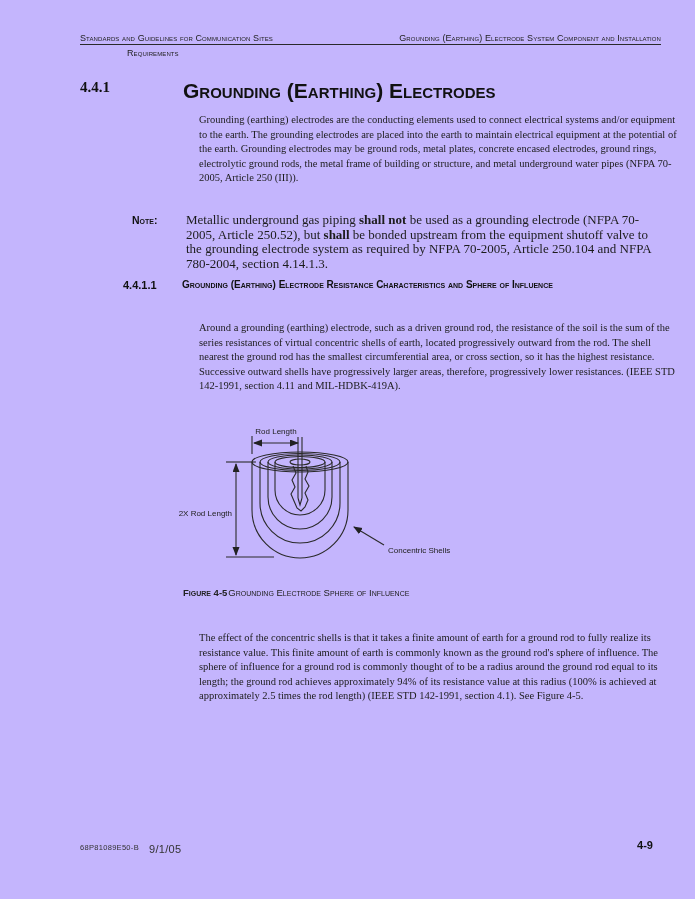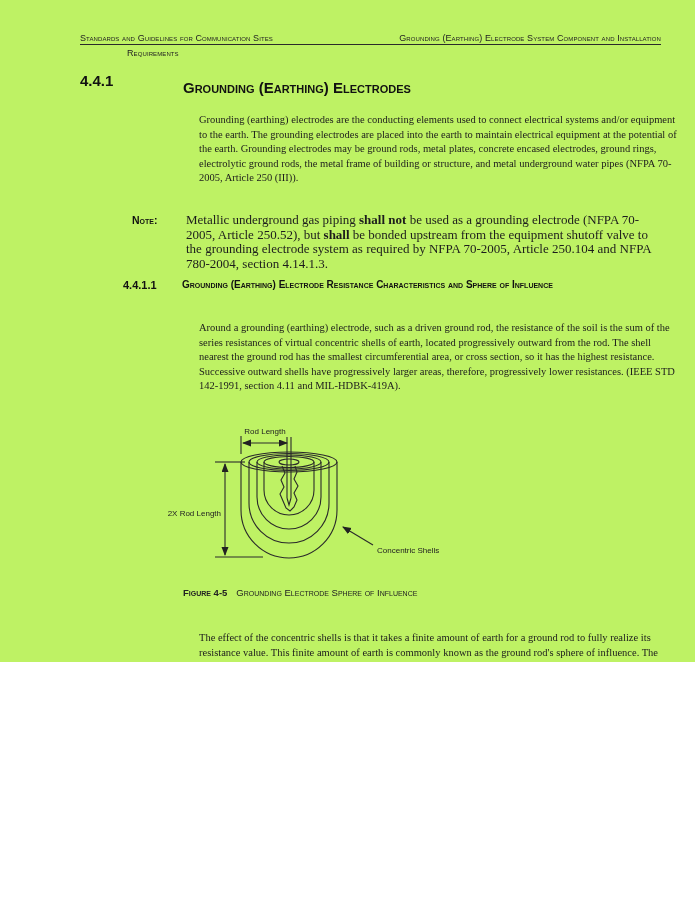--- a/index.html
+++ b/index.html
@@ -1,20 +1,20 @@
 <!DOCTYPE html>
 <html><head>
 <meta charset="utf-8">
 <style>
   html, body { margin: 0; padding: 0; background: #ffffff; }
   .page {
     position: relative;
     width: 695px;
-    height: 662px;
-    background: #bef264;
+    height: 899px;
+    background: #c4b5fd;
     color: #1c1c1c;
     overflow: hidden;
     font-family: "Liberation Serif", serif;
   }
 
   
   .hdr-row1 {
     position: absolute;
     left: 80px; right: 34px; top: 33px;
     display: flex;
@@ -34,28 +34,28 @@
     font-family: "Liberation Sans", sans-serif;
     font-size: 9px;
     font-variant: small-caps;
     letter-spacing: 0.1px;
     color: #222;
     padding-left: 47px;
   }
 
   
   .h1-num {
-    position: absolute; left: 80px; top: 72px;
-    font-family: Liberation Sans, sans-serif;
+    position: absolute; left: 80px; top: 79px;
+    font-family: Liberation Serif, serif;
     font-weight: bold; font-size: 15px; color: #111; text-align: center;
   }
   .h1-title {
     position: absolute; left: 183px; top: 79px;
     font-family: "Liberation Sans", sans-serif;
-    font-weight: bold; font-size: 15px;
+    font-weight: bold; font-size: 21px;
     font-variant: small-caps; color: #111;
   }
   .h2-num {
     position: absolute; left: 123px; top: 279px;
     font-family: "Liberation Sans", sans-serif;
     font-weight: bold; font-size: 11px; color: #111;
   }
   .h2-title {
     position: absolute; left: 182px; top: 277px; width: 440px;
     font-family: "Liberation Sans", sans-serif;
@@ -82,28 +82,28 @@
     font-variant: small-caps; color: #111;
   }
   .note-text {
     position: absolute; left: 186px; top: 213px; width: 476px;
     font-family: "Liberation Serif", serif;
     font-size: 13px; line-height: 14.6px; color: #1c1c1c;
   }
   .note-text b { font-weight: bold; }
 
   
-  .figure-wrap { position: absolute; left: 167px; top: 420px; width: 300px; height: 160px; }
+  .figure-wrap { position: absolute; left: 178px; top: 420px; width: 300px; height: 160px; }
   .caption {
     position: absolute; left: 183px; top: 587px;
     font-family: "Liberation Sans", sans-serif;
     font-size: 9.5px; font-variant: small-caps; color: #222;
   }
   .caption .cap-label { font-weight: bold; }
-  .caption .cap-text { margin-left: 9px; }
+  .caption .cap-text { margin-left: 1px; }
 
   
   .footer-doc {
     position: absolute; left: 80px; top: 843px;
     font-family: "Liberation Sans", sans-serif;
     font-size: 7.5px; letter-spacing: 0.3px; color: #333;
   }
   .footer-date {
     position: absolute; left: 149px; top: 843px;
     font-family: "Liberation Sans", sans-serif;

